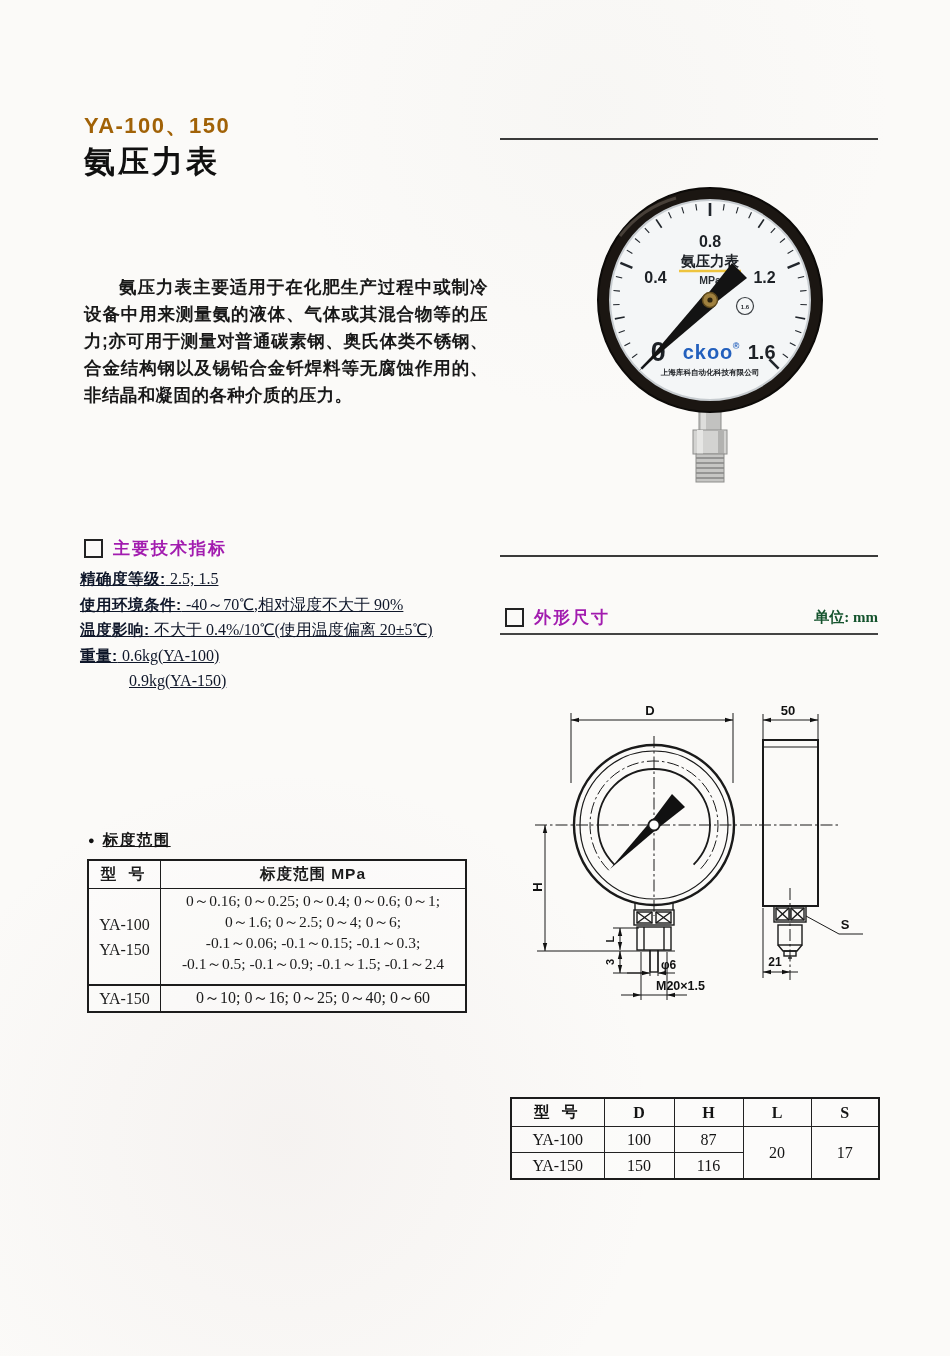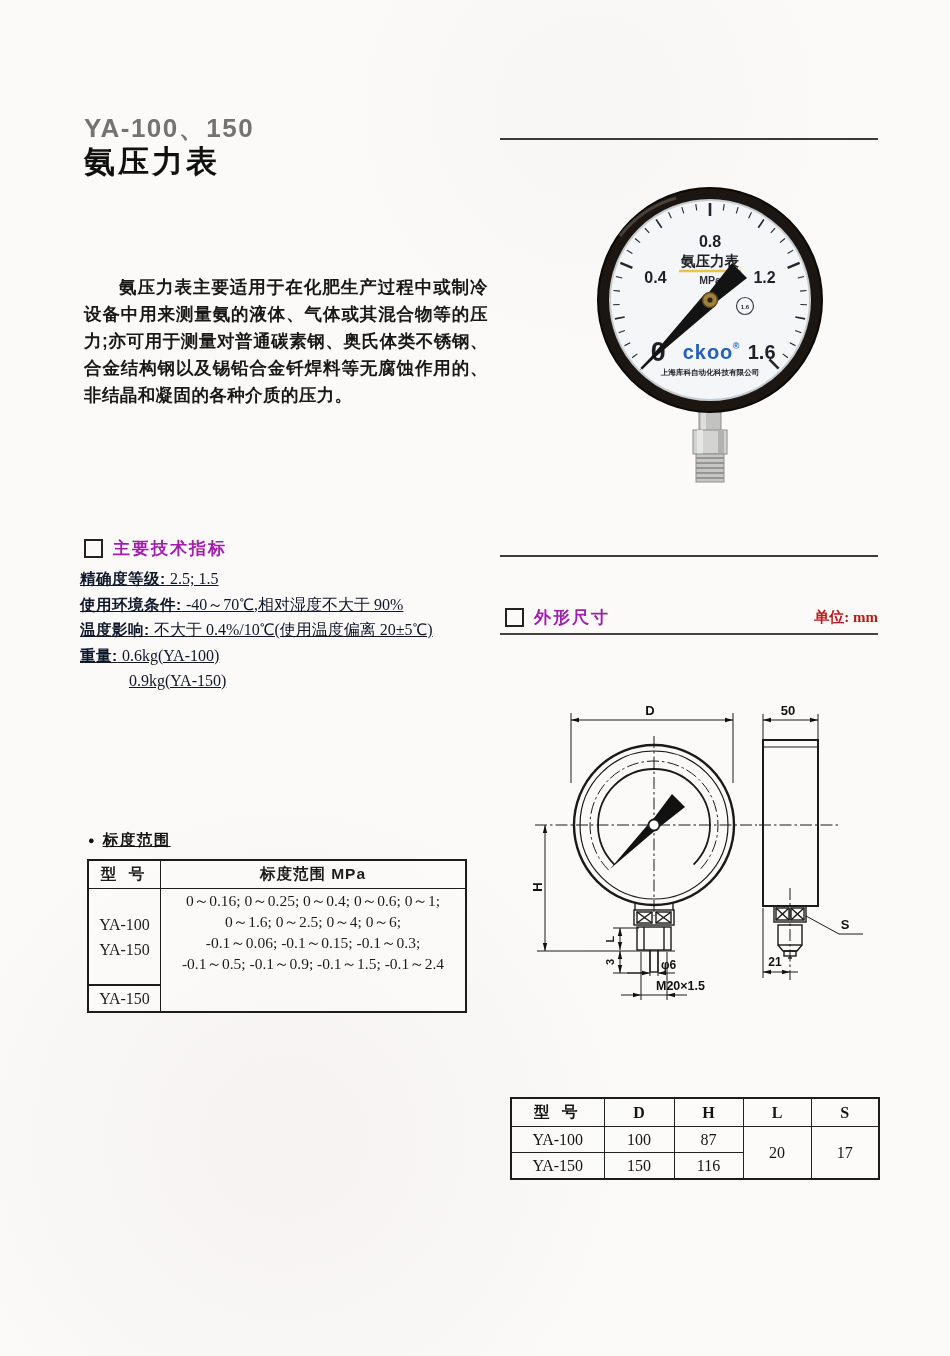--- a/index.html
+++ b/index.html
@@ -6,39 +6,39 @@
   body{
     width:950px;height:1356px;position:relative;overflow:hidden;
     background:#fbfaf8;
     background-image:
       radial-gradient(circle at 30% 84%, rgba(195,175,175,0.10), transparent 28%),
       radial-gradient(circle at 62% 8%, rgba(205,205,200,0.08), transparent 22%);
     font-family:"Liberation Sans", sans-serif;color:#1b1b1b;
   }
   .abs{position:absolute;}
   
-  .model-no{left:84px;top:111px;font-size:26px;font-weight:bold;letter-spacing:1.5px;color:#737373;}
+  .model-no{left:84px;top:111px;font-size:22px;font-weight:bold;letter-spacing:1.5px;color:#a16207;}
   .doc-title{left:84px;top:141px;font-size:31px;font-weight:bold;letter-spacing:3px;color:#101010;}
   .rule{background:#3a3a3a;height:2px;}
   .rule1{left:500px;top:138px;width:378px;}
   .rule2{left:500px;top:555px;width:378px;}
   .rule3{left:500px;top:633px;width:378px;height:1.5px;background:#444;}
   
   .intro{
     left:84px;top:274px;width:404px;
     font-size:17.5px;line-height:27px;font-weight:600;color:#181818;
     text-indent:2em;text-align:justify;letter-spacing:0.4px;
   }
   
   .sec-head{display:flex;align-items:center;gap:10px;}
   .checkbox{width:15px;height:15px;border:2px solid #222;background:transparent;flex:0 0 auto;}
   .sec-head-label{font-size:17px;font-weight:bold;letter-spacing:2px;color:#a21caf;}
   .spec-head{left:84px;top:537px;}
   .outline-head{left:505px;top:606px;width:373px;justify-content:flex-start;}
-  .unit-note{margin-left:auto;font-size:15px;font-weight:600;font-family:"Liberation Serif",serif;color:#b91c1c;}
+  .unit-note{margin-left:auto;font-size:15px;font-weight:600;font-family:"Liberation Serif",serif;color:#14532d;}
   
   .spec-list{left:80px;top:566px;width:420px;font-size:15.5px;line-height:25.5px;color:#0f172a;text-decoration:underline;}
   .spec-line b{font-weight:bold;letter-spacing:0.5px;}
   .spec-line .val{font-family:"Liberation Serif",serif;font-size:16px;}
   .spec-line.cont{padding-left:49px;}
   
   .range-head{left:88px;top:830px;display:flex;align-items:center;gap:8px;}
   .bullet{font-size:11px;line-height:11px;color:#111;}
   .range-head-label{font-size:15.5px;font-weight:bold;letter-spacing:1.5px;color:#141414;text-decoration:underline;}
   .rt{
@@ -330,20 +330,21 @@
     <div>YA-100</div>
     <div>YA-150</div>
   </div>
   <div class="cell lines">
     <div>0～0.16; 0～0.25; 0～0.4; 0～0.6; 0～1;</div>
     <div>0～1.6; 0～2.5; 0～4; 0～6;</div>
     <div>-0.1～0.06; -0.1～0.15; -0.1～0.3;</div>
     <div>-0.1～0.5; -0.1～0.9; -0.1～1.5; -0.1～2.4</div>
   </div>
   <div class="cell vline thick-top mono-row">YA-150</div>
+  <div class="cell thick-top mono-row">0～10; 0～16; 0～25; 0～40; 0～60</div>
 </div>
 
 <table class="abs size-table">
   <colgroup>
       <col style="width:93px">
       <col style="width:70px">
       <col style="width:69px">
       <col style="width:68px">
       <col style="width:68px">
     </colgroup>

